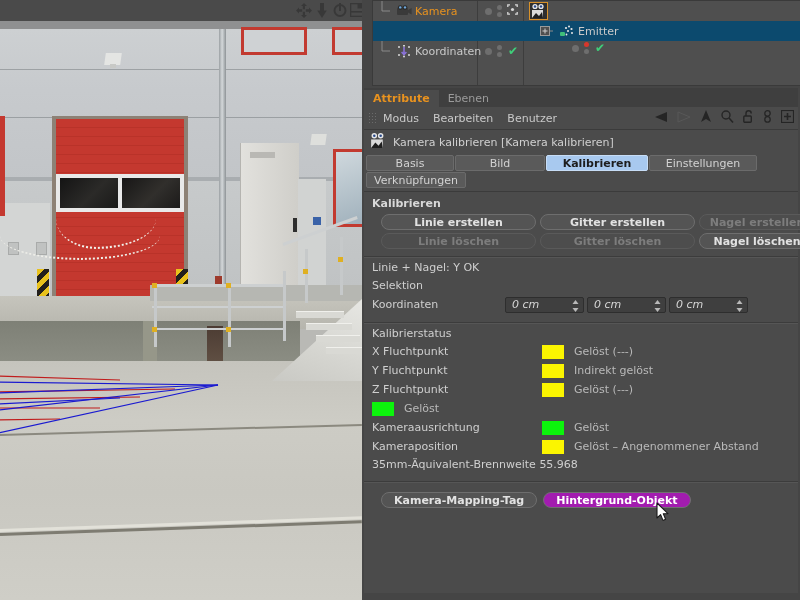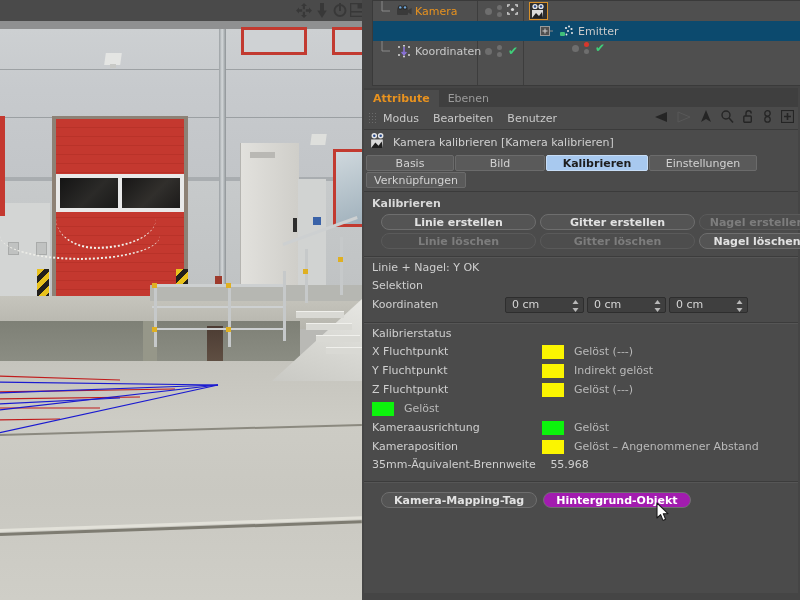--- a/index.html
+++ b/index.html
@@ -362,21 +362,21 @@
   .numfield {
     width: 79px; height: 16px;
     background: #3f3f3f;
     border: 1px solid #2e2e2e;
     border-radius: 2px;
     display: flex; align-items: center;
     margin-right: 3px;
     box-sizing: border-box;
     position: relative;
   }
-  .numfield .val { font-size: 11px; color: #d6d6d6; padding-left: 6px; }
+  .numfield .val { font-size: 11px; color: #d6d6d6; padding-left: 6px; font-style: italic; }
   .spin {
     position: absolute; right: 4px; top: 2px;
     width: 7px; height: 12px;
   }
   .status-row { display:flex; align-items:center; height:19px; padding-left:8px; }
   .status-label { font-size:11px; color:#cfcfcf; width:170px; }
   .swatch { width: 22px; height: 14px; flex: 0 0 22px; }
   .status-val { font-size:11px; color:#b9b9b9; margin-left:10px; white-space:nowrap; }
   .focal-row { padding-left:8px; font-size:11px; color:#cfcfcf; height:18px; line-height:18px; }
   .bottom-btns { display:flex; gap:6px; padding: 9px 0 0 17px; }
@@ -804,21 +804,21 @@
           <span class="status-val">Gelöst</span>
         </div>
         <div class="status-row">
           <span class="status-label">Kameraposition</span>
           <span class="swatch" style="background:#fbf500"></span>
           <span class="status-val">Gelöst – Angenommener Abstand</span>
         </div>
 
         <div class="focal-row">
           <span>35mm-Äquivalent-Brennweite</span>
-          <span style="margin-left:11px">55.968</span>
+          <span style="margin-left:0">55.968</span>
         </div>
 
         <div class="divider"></div>
 
         <div class="bottom-btns">
           <div class="pill-btn">Kamera-Mapping-Tag</div>
           <div class="pill-btn hover">Hintergrund-Objekt</div>
         </div>
       </div>
     </div>

